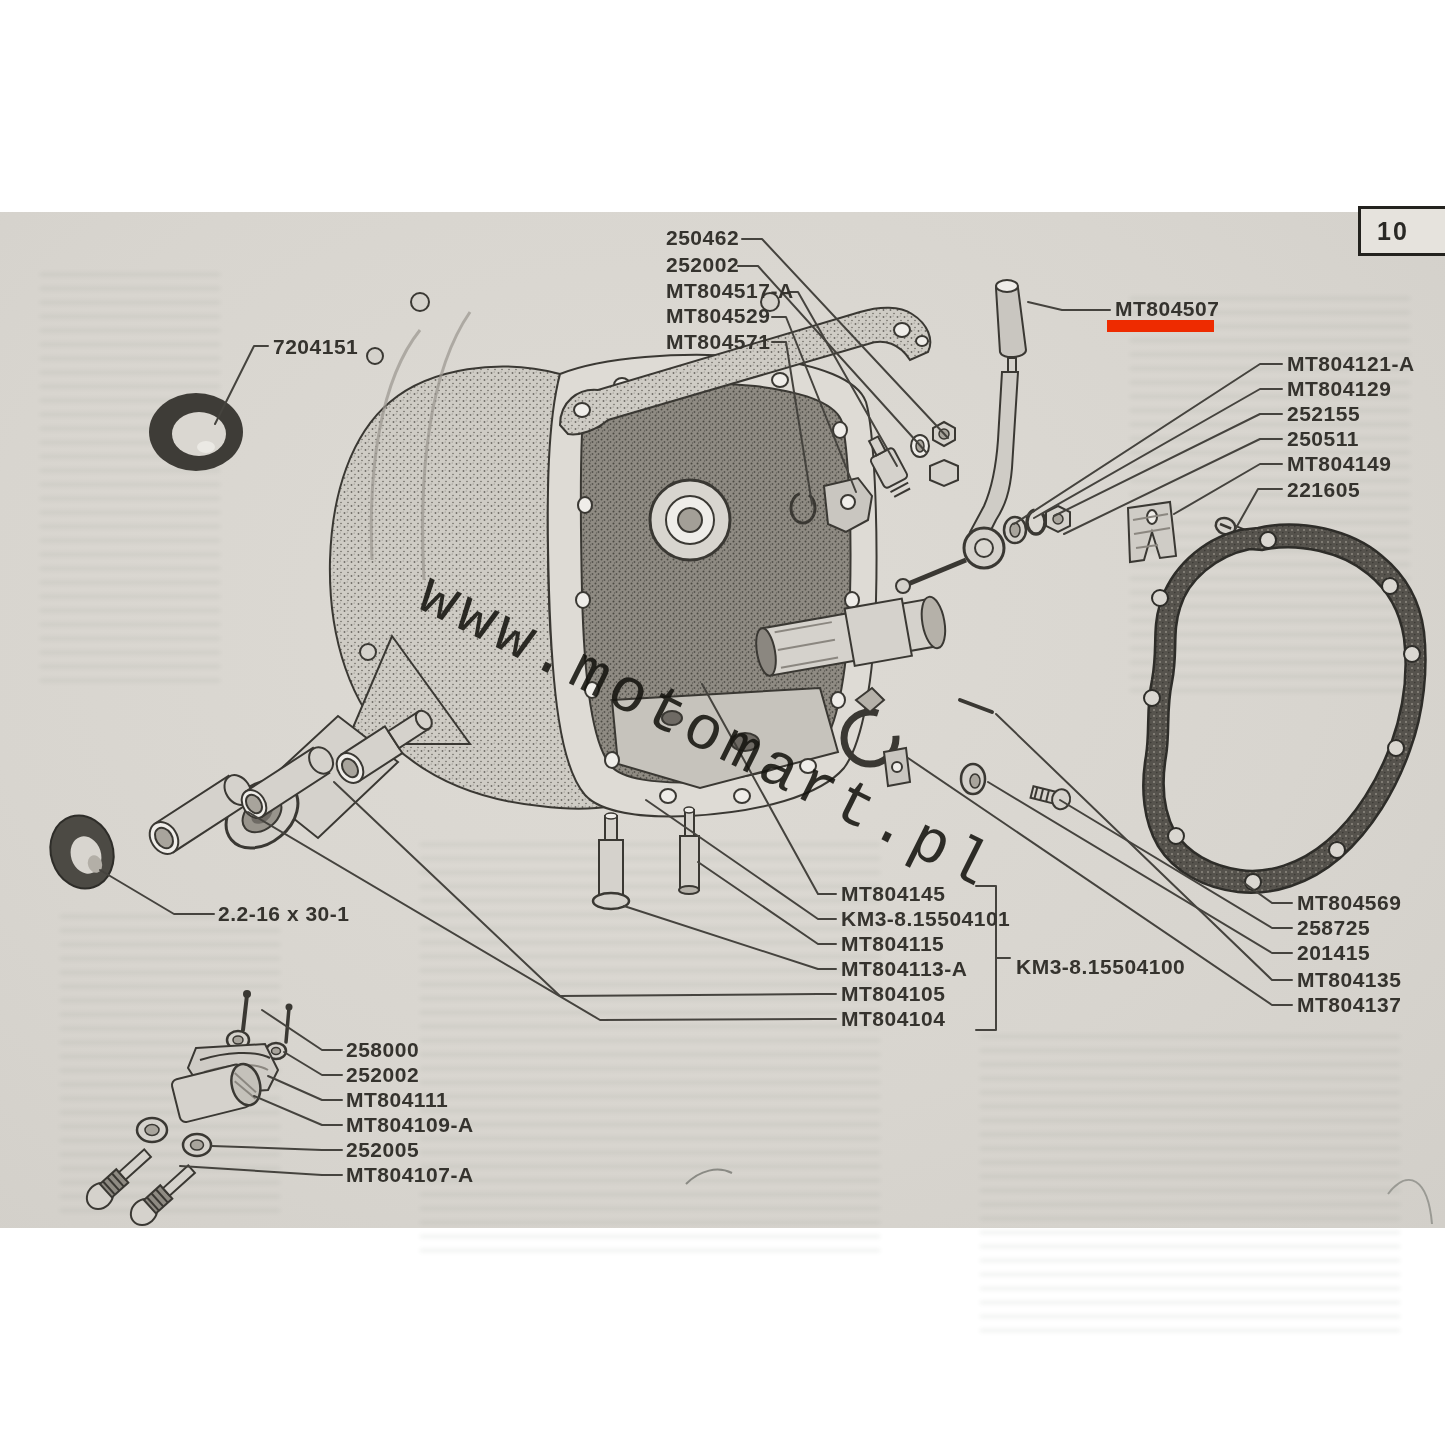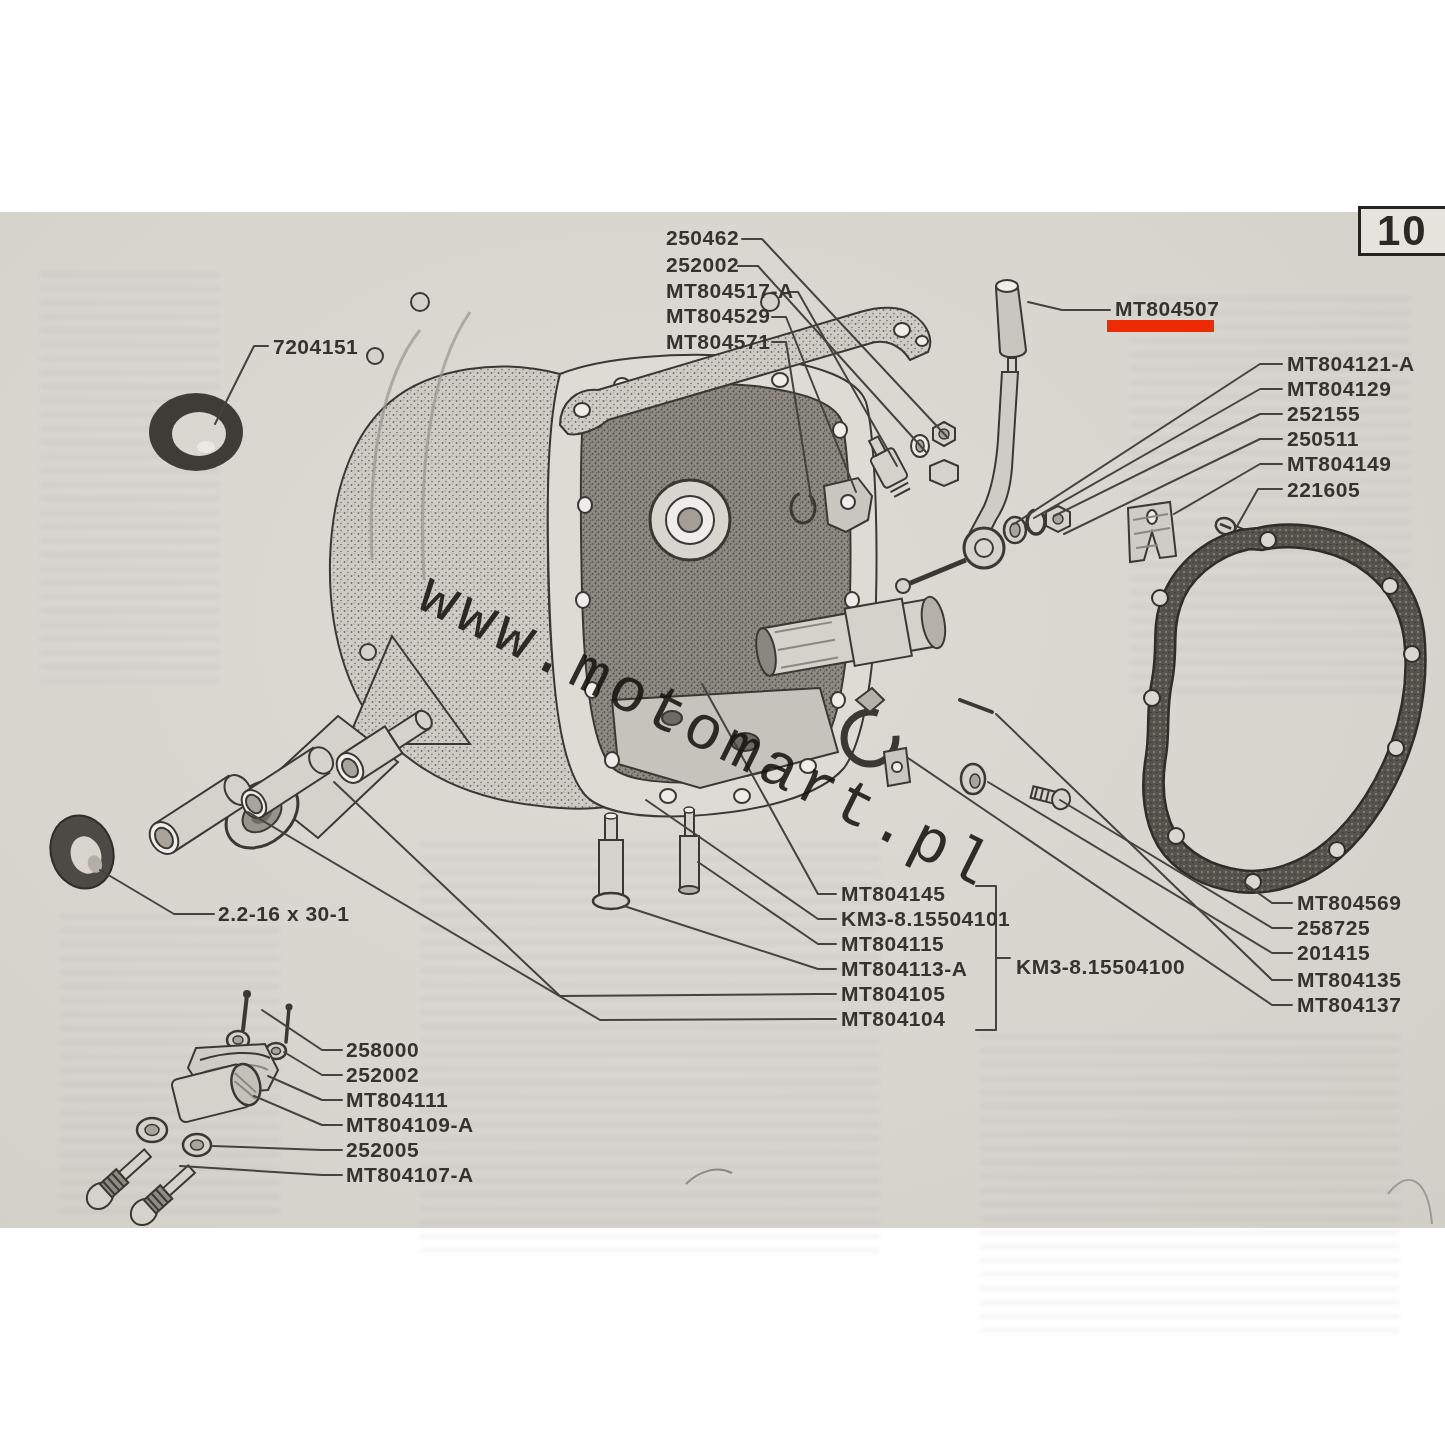--- a/index.html
+++ b/index.html
@@ -15,21 +15,21 @@
           fill:#35332e;letter-spacing:.5px;}
   .leader{fill:none;stroke:#45433e;stroke-width:2;stroke-linejoin:round;stroke-linecap:round;}
   .ink{stroke:#3a3833;stroke-width:2;}
   .lightfill{fill:#d5d2cc;}
   #watermark{position:absolute;left:438px;top:560px;transform:rotate(26.5deg);
              transform-origin:left top;font-family:"Liberation Mono",monospace;
              font-size:62px;letter-spacing:5px;color:#15140f;opacity:.88;white-space:nowrap;}
   #pagenum-box{position:absolute;left:1358px;top:206px;width:95px;height:44px;
                border-top:3px solid #23221e;border-left:3px solid #23221e;border-bottom:3px solid #23221e;
                background:#e6e3dd;display:flex;align-items:center;}
-  #pagenum-box span{font-family:"Liberation Sans",sans-serif;font-weight:bold;font-size:42px;
+  #pagenum-box span{font-family:"Liberation Sans",sans-serif;font-weight:bold;font-size:25px;
                     color:#2a2925;padding-left:16px;letter-spacing:2px;}
 </style>
 </head>
 <body>
 
 <div id="stage">
 
   <div id="scan-page">
     <div class="bleed" style="left:40px;top:50px;width:180px;height:420px;"></div>
     <div class="bleed" style="left:1130px;top:80px;width:280px;height:400px;"></div>

